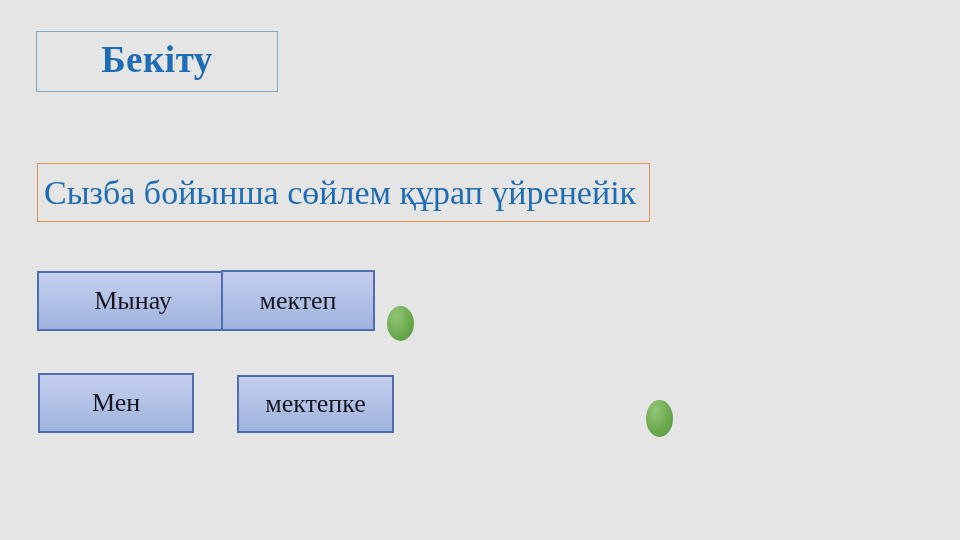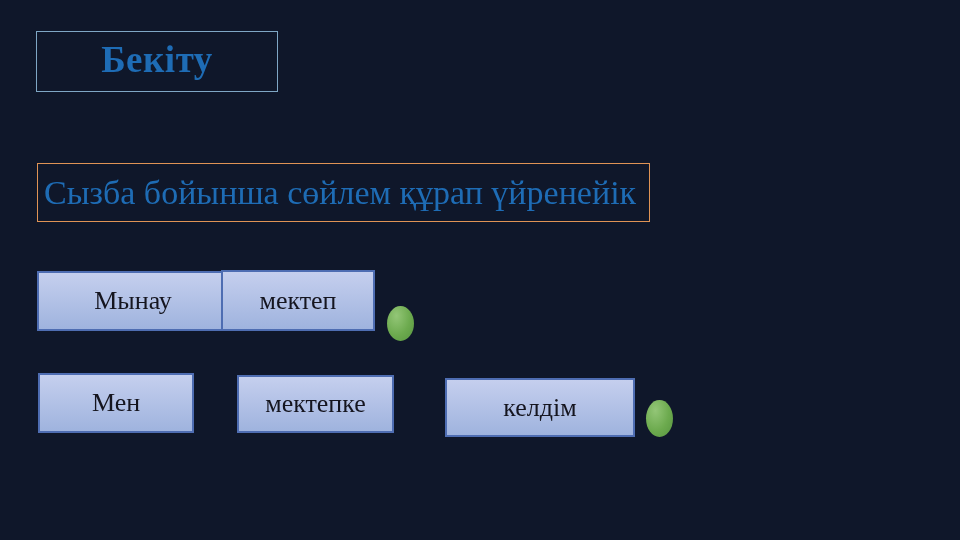--- a/index.html
+++ b/index.html
@@ -5,21 +5,21 @@
   html, body {
     margin: 0;
     padding: 0;
     background: #ffffff;
     font-family: "Liberation Serif", serif;
   }
   .slide {
     position: relative;
     width: 960px;
     height: 540px;
-    background: #0f172a;
+    background: #e5e5e5;
     overflow: hidden;
   }
   
   .title-box {
     position: absolute;
     left: 36px;
     top: 31px;
     width: 242px;
     height: 61px;
     border: 1.5px solid var(--title_box_border);
@@ -101,17 +101,16 @@
   <div class="word-tile tile-1">Мынау</div>
 
   <div class="word-tile tile-2">мектеп</div>
 
   <div class="oval-marker oval-1"></div>
 
   <div class="word-tile tile-3">Мен</div>
 
   <div class="word-tile tile-4">мектепке</div>
 
-  <div class="word-tile tile-5">келдім</div>
 
   <div class="oval-marker oval-2"></div>
 
 </div>
 
 </body></html>

